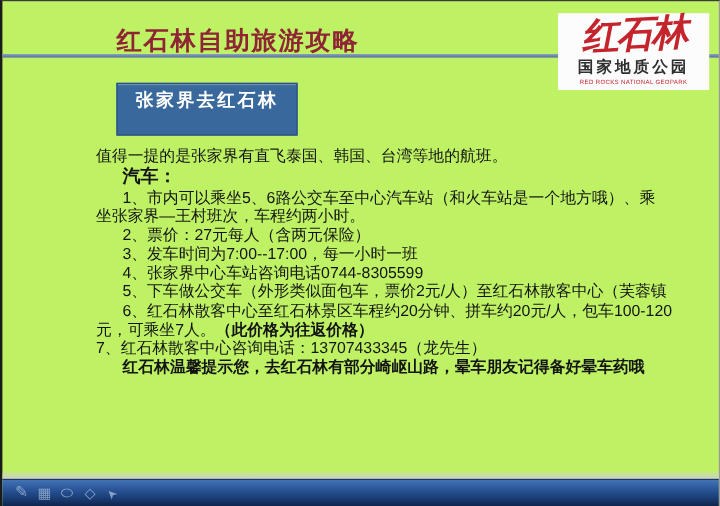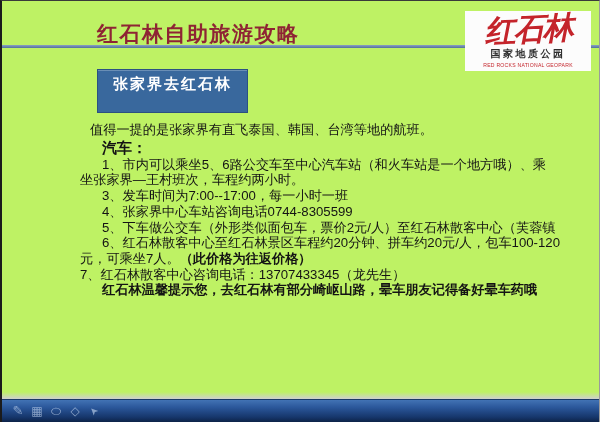--- a/index.html
+++ b/index.html
@@ -27,21 +27,21 @@
     position:absolute;right:8px;top:10px;width:126px;z-index:2;
     background:#fcfcfc;text-align:center;padding:2px 0 3px;
   }
   .logo-cn{
     font-family:"DejaVu Serif","Liberation Serif",serif;
     font-size:31px;line-height:1.05;font-weight:bold;font-style:italic;
     color:#c4242b;letter-spacing:-2px;transform:rotate(-3deg);
     white-space:nowrap;
   }
   .logo-sub{
-    font-size:10px;font-weight:bold;color:#2e2e2e;letter-spacing:2.5px;
+    font-size:13px;font-weight:bold;color:#2e2e2e;letter-spacing:2.5px;
     margin-top:1px;white-space:nowrap;
   }
   .logo-en{
     font-size:6px;color:#c4242b;letter-spacing:.3px;margin-top:1px;
     transform:scale(.85);white-space:nowrap;
   }
   .section-badge{
     position:absolute;left:95px;top:68px;height:44px;line-height:28px;
     padding:0 15px;background:#39689d;border:1px solid #2b5181;
     color:#ffffff;font-size:15px;font-weight:bold;letter-spacing:2px;
@@ -84,24 +84,25 @@
 
   <div class="logo">
     <div class="logo-cn">红石林</div>
     <div class="logo-sub">国家地质公园</div>
     <div class="logo-en">RED ROCKS NATIONAL GEOPARK</div>
   </div>
 
   <div class="section-badge">张家界去红石林</div>
 
   <div class="body-text">
-      <div class="line" style="margin-left: 10px;"><span>值得一提的是张家界有直飞泰国、韩国、台湾等地的航班。</span><span class="b"></span></div>
+      <div class="line" style="margin-left: 0px;"><span>值得一提的是张家界有直飞泰国、韩国、台湾等地的航班。</span><span class="b"></span></div>
       <div class="line heading" style="margin-left: 22px;"><span></span><span class="b">汽车：</span></div>
       <div class="line" style="margin-left: 22px;"><span>1、市内可以乘坐5、6路公交车至中心汽车站（和火车站是一个地方哦）、乘</span><span class="b"></span></div>
       <div class="line" style="margin-left: 0px;"><span>坐张家界—王村班次，车程约两小时。</span><span class="b"></span></div>
+      <div class="line" style="margin-left: 22px;"><span>2、票价：27元每人（含两元保险）</span><span class="b"></span></div>
       <div class="line" style="margin-left: 22px;"><span>3、发车时间为7:00--17:00，每一小时一班</span><span class="b"></span></div>
       <div class="line" style="margin-left: 22px;"><span>4、张家界中心车站咨询电话0744-8305599</span><span class="b"></span></div>
       <div class="line" style="margin-left: 22px;"><span>5、下车做公交车（外形类似面包车，票价2元/人）至红石林散客中心（芙蓉镇</span><span class="b"></span></div>
       <div class="line" style="margin-left: 22px;"><span>6、红石林散客中心至红石林景区车程约20分钟、拼车约20元/人，包车100-120</span><span class="b"></span></div>
       <div class="line" style="margin-left: 0px;"><span>元，可乘坐7人。</span><span class="b">（此价格为往返价格）</span></div>
       <div class="line" style=""><span>7、红石林散客中心咨询电话：13707433345（龙先生）</span><span class="b"></span></div>
       <div class="line" style="margin-left: 22px;"><span></span><span class="b">红石林温馨提示您，去红石林有部分崎岖山路，晕车朋友记得备好晕车药哦</span></div>
     </div>
 
   <div class="bar-fade"></div>

